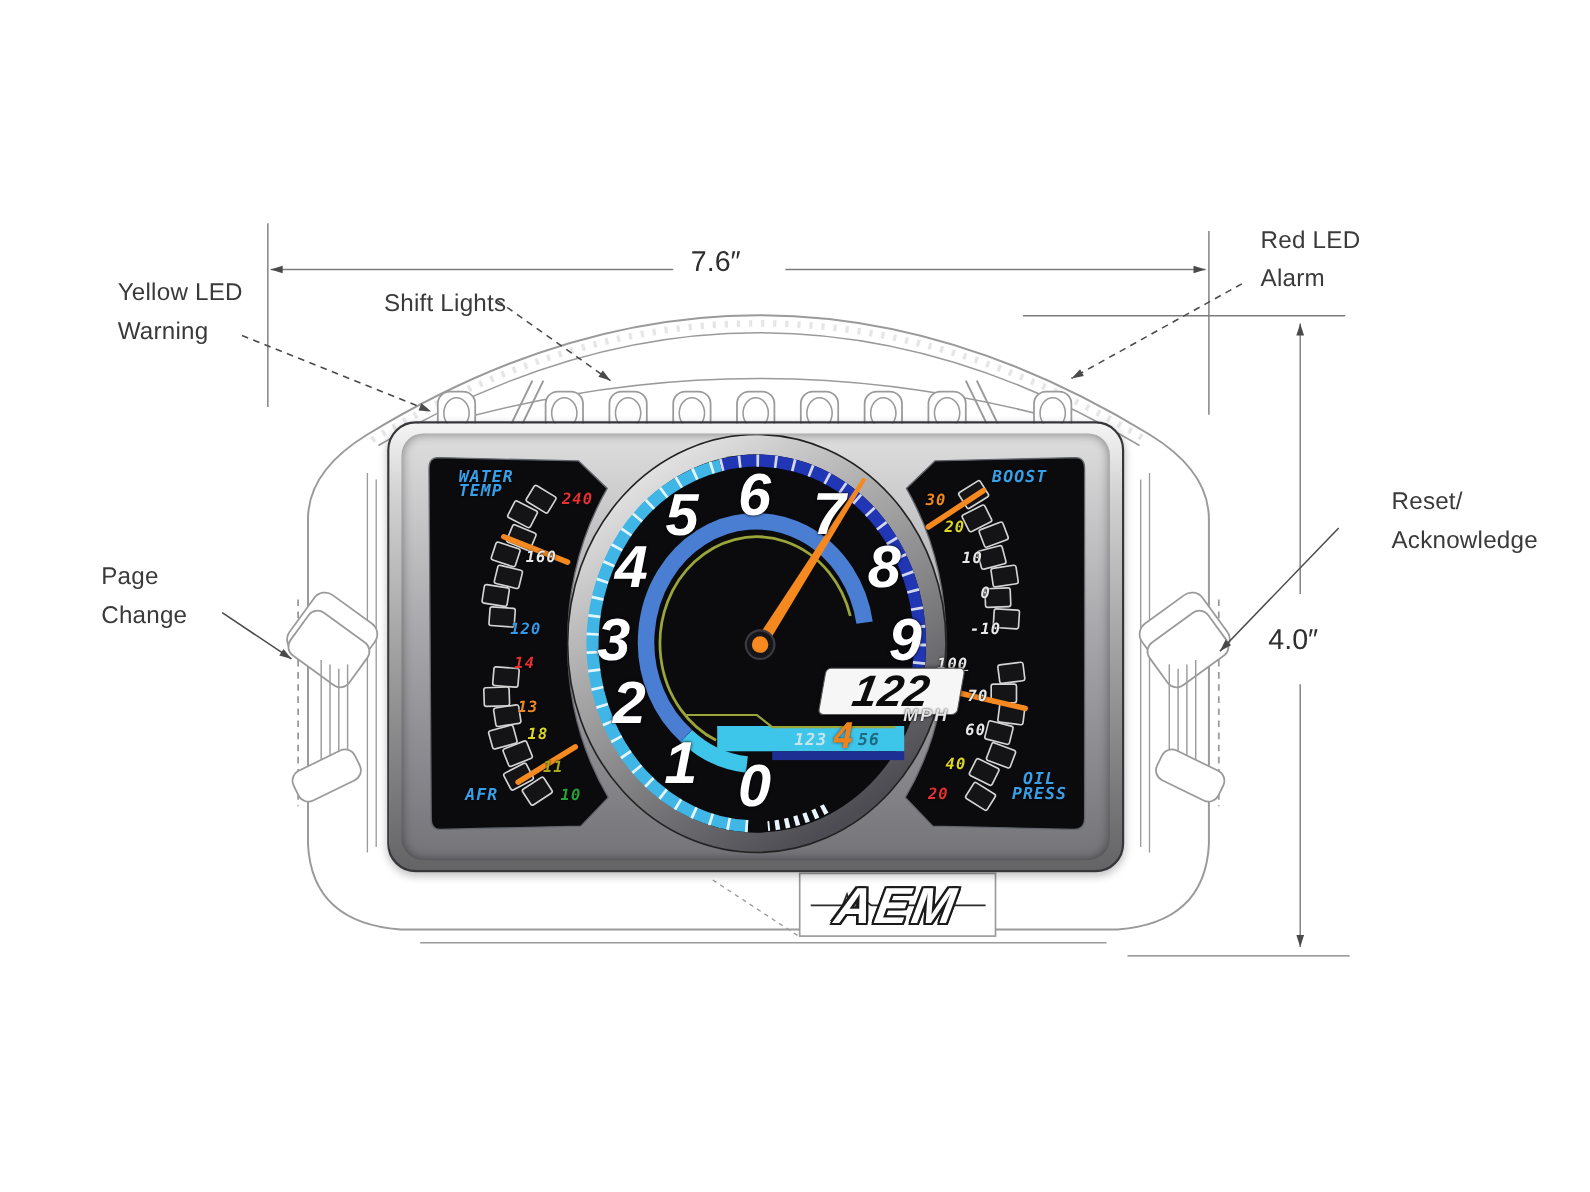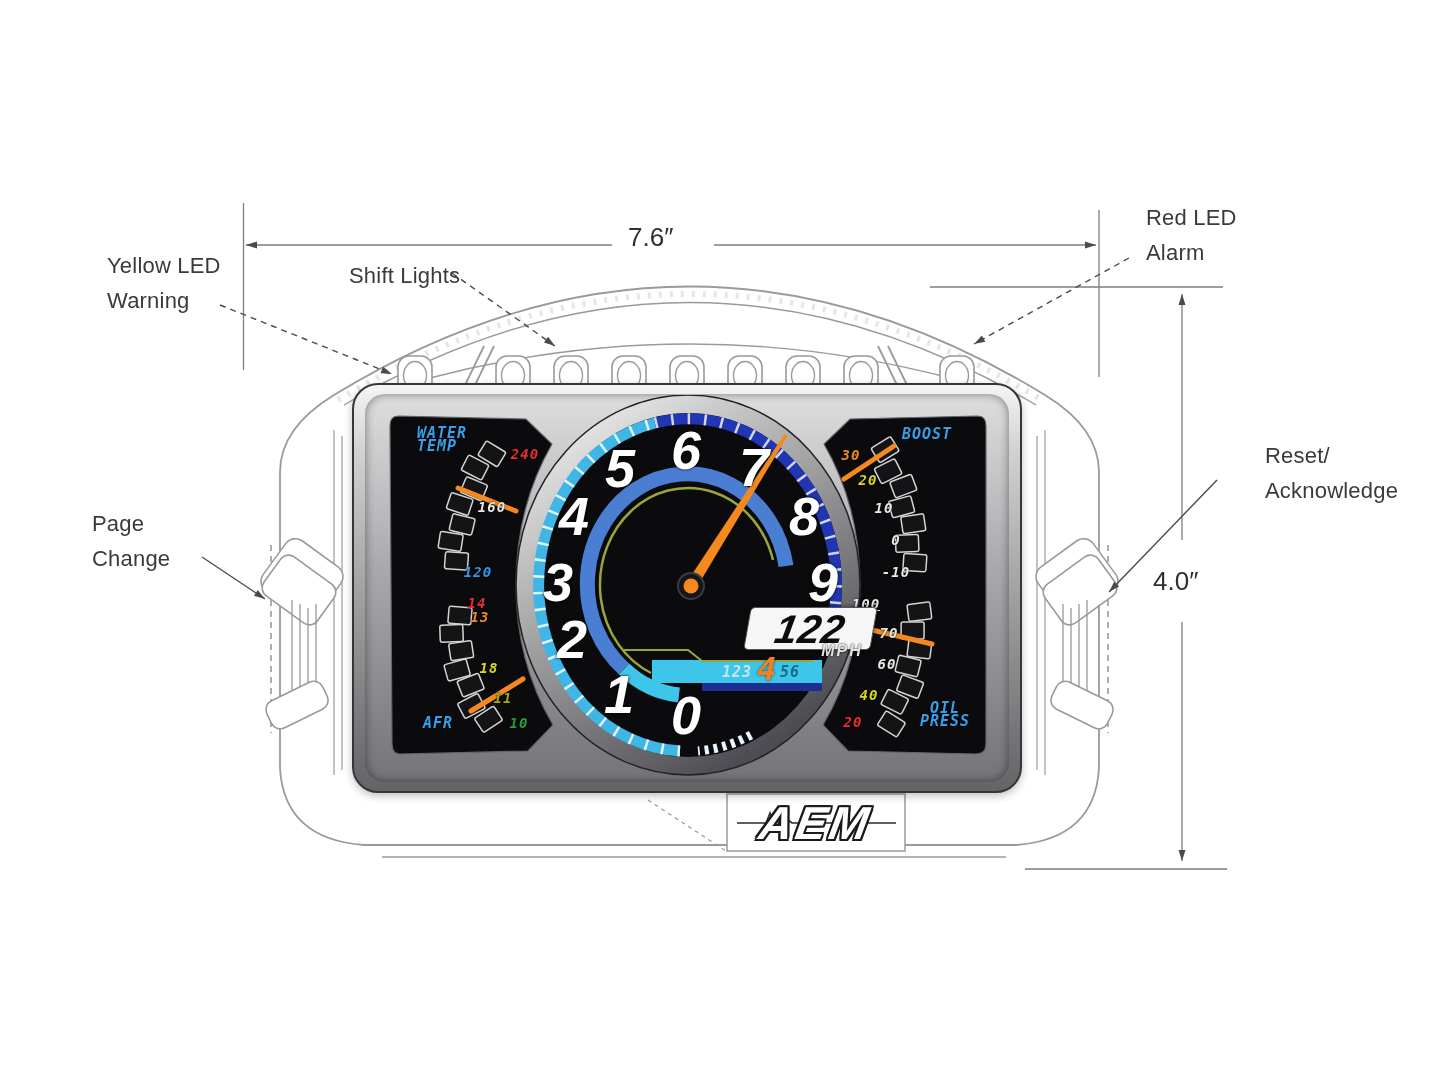--- a/index.html
+++ b/index.html
@@ -297,21 +297,21 @@
 TEMP</div>
     <div class="gt ctr" style="left:84px;top:338px;color:#38a0e8;">AFR</div>
     <div class="gt ctr" style="left:573px;top:49px;color:#38a0e8;">BOOST</div>
     <div class="gt ctr" style="left:591px;top:330px;color:#38a0e8;">OIL
 PRESS</div>
 
     <span class="gl" style="left: 171px; top: 69px; color: rgb(232, 48, 48);">240</span>
     <span class="gl" style="left: 138px; top: 122px; color: rgb(232, 232, 232);">160</span>
     <span class="gl" style="left: 124px; top: 187px; color: rgb(53, 152, 232);">120</span>
     <span class="gl" style="left: 123px; top: 218px; color: rgb(232, 48, 48);">14</span>
-    <span class="gl" style="left: 126px; top: 232px; color: rgb(240, 138, 32);">13</span>
+    <span class="gl" style="left: 126px; top: 258px; color: rgb(240, 138, 32);">13</span>
     <span class="gl" style="left: 135px; top: 283px; color: rgb(220, 216, 37);">18</span>
     <span class="gl" style="left: 149px; top: 313px; color: rgb(168, 168, 30);">11</span>
     <span class="gl" style="left: 165px; top: 338px; color: rgb(40, 160, 56);">10</span>
     <span class="gl" style="left: 497px; top: 70px; color: rgb(240, 138, 32);">30</span>
     <span class="gl" style="left: 514px; top: 95px; color: rgb(220, 216, 37);">20</span>
     <span class="gl" style="left: 530px; top: 123px; color: rgb(232, 232, 232);">10</span>
     <span class="gl" style="left: 542px; top: 155px; color: rgb(232, 232, 232);">0</span>
     <span class="gl" style="left: 542px; top: 187px; color: rgb(232, 232, 232);">-10</span>
     <span class="gl" style="left: 512px; top: 219px; color: rgb(232, 232, 232); text-decoration: underline;">100</span>
     <span class="gl" style="left: 535px; top: 248px; color: rgb(232, 232, 232);">70</span>

